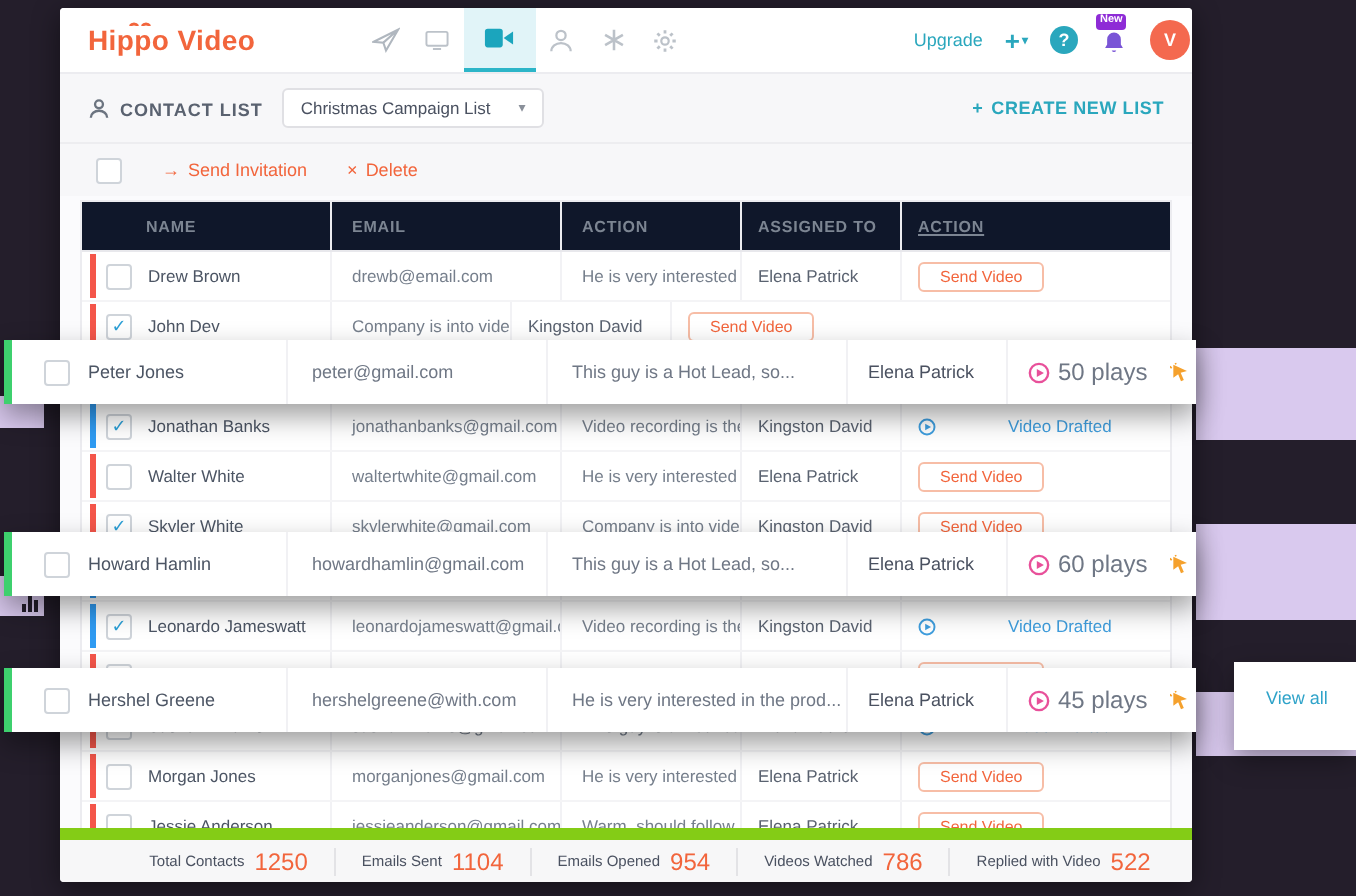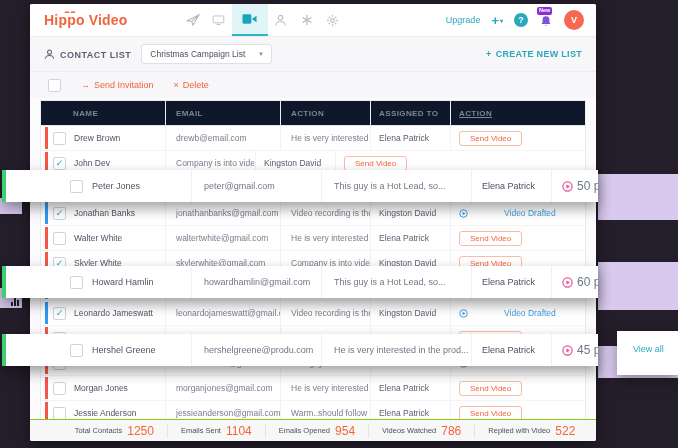--- a/index.html
+++ b/index.html
@@ -17,21 +17,21 @@
   
   .app{position:absolute;left:30px;top:4px;width:566px;height:437px;background:#fbfbfd;border-radius:2px;
        box-shadow:0 3px 14px rgba(0,0,0,.45);overflow:hidden;z-index:2;}
   
   .topnav{height:32px;background:#fff;border-bottom:1px solid #ececf0;display:flex;align-items:center;}
   .logo{position:relative;margin-left:14px;color:#f2653c;font-weight:bold;font-size:14px;letter-spacing:.2px;white-space:nowrap;}
   .logo svg{position:absolute;top:-4px;left:20px;}
   .navicons{display:flex;align-items:center;margin-left:52px;height:32px;}
   .nico{width:26px;height:32px;display:flex;align-items:center;justify-content:center;}
   .nico.active{width:36px;background:#e1f4f8;border-bottom:2px solid #2cb5c8;box-sizing:border-box;}
-  .nav-right{margin-left:auto;margin-right:12px;display:flex;align-items:center;gap:11px;}
+  .nav-right{margin-left:auto;margin-right:1px;display:flex;align-items:center;gap:11px;}
   .upgrade{color:#2aa7bd;font-size:9px;}
   .plusdd{color:#2aa7bd;font-size:13px;font-weight:bold;display:flex;align-items:center;gap:1px;}
   .plusdd .caret{font-size:6px;color:#2aa7bd;}
   .helpc{width:14px;height:14px;border-radius:50%;background:#2aa7bd;color:#fff;font-size:9px;font-weight:bold;
          display:flex;align-items:center;justify-content:center;}
   .bellwrap{position:relative;width:14px;height:16px;display:flex;align-items:flex-end;justify-content:center;}
   .newbadge{position:absolute;top:-5px;left:-2px;background:#8e2bd6;color:#fff;font-size:5.5px;font-weight:bold;
             padding:1px 2px;border-radius:2px;line-height:1;}
   .avatar{width:20px;height:20px;border-radius:50%;background:#f4694f;color:#fff;font-size:9px;font-weight:bold;
           display:flex;align-items:center;justify-content:center;}
@@ -68,29 +68,29 @@
   .name-c{width:125px;padding-left:12px;gap:8px;}
   .nm{color:#4c5564;}
   .email-c{width:115px;padding-left:10px;color:#767f8c;}
   .notes-c{width:90px;padding-left:10px;color:#767f8c;}
   .asg-c{width:80px;padding-left:8px;}
   .act-c{flex:1;padding-left:8px;}
   .send-btn{border:1px solid #f7bda6;color:#f2653c;background:#fff;border-radius:3px;padding:2px 10px;font-size:8px;}
   .drafted{display:none;align-items:center;gap:4px;color:#3f9ede;font-size:8.5px;}
   .act-drafted .drafted{display:flex;gap:36px;}
   
-  .footer{position:absolute;left:0;right:0;bottom:0;height:21px;background:#f7f7f8;border-top:1px solid #84cc16;
+  .footer{position:absolute;left:0;right:0;bottom:0;height:21px;background:#f7f7f8;border-top:6px solid #84cc16;
           display:flex;align-items:center;justify-content:center;padding-left:24px;}
   .stat{display:flex;align-items:center;gap:5px;padding:0 13px;border-right:1px solid #e3e3e6;height:14px;}
   .stat:last-child{border-right:none;}
   .stat .lb{font-size:7.5px;color:#4a5160;}
   .stat .vl{font-size:12px;color:#f2653c;}
   
   .ovl{position:absolute;left:2px;width:596px;height:32px;background:#fff;border-left:4px solid #3ed06e;box-sizing:border-box;
-       display:flex;align-items:center;box-shadow:0 6px 14px rgba(0,0,0,.38);z-index:5;font-size:9px;color:#4a5160;padding-left:48px;}
+       display:flex;align-items:center;box-shadow:0 6px 14px rgba(0,0,0,.38);z-index:5;font-size:9px;color:#4a5160;}
   .ov0{top:170px;} .ov1{top:266px;} .ov2{top:334px;}
   .ovl .oc{height:100%;display:flex;align-items:center;box-sizing:border-box;border-right:1px solid #f1f1f4;overflow:hidden;white-space:nowrap;}
   .ochk{width:38px;padding-left:16px;border-right:none !important;}
   .onm{width:100px;color:#4c5564;}
   .oem{width:130px;padding-left:12px;color:#6f7785;}
   .ono{width:150px;padding-left:12px;color:#6f7785;}
   .oas{width:80px;padding-left:10px;}
   .ost{flex:1;padding-left:10px;display:flex;align-items:center;gap:11px;border-right:none !important;font-size:12px;color:#6f7785;}
   .statpair{display:flex;align-items:center;gap:4px;}
   .viewall{color:#2fa3c9;}
@@ -608,21 +608,21 @@
     </div>
   </div>
       <div class="ovl ov2">
     <div class="oc ochk">
           <span class="cb"></span>
         </div>
     <div class="oc onm">
           <span>Hershel Greene</span>
         </div>
     <div class="oc oem">
-          <span>hershelgreene@produ.com</span>
+          <span>hershelgreene@with.com</span>
         </div>
     <div class="oc ono">
           <span>He is very interested in the prod...</span>
         </div>
     <div class="oc oas">
           <span>Elena Patrick</span>
         </div>
     <div class="oc ost">
       <span class="statpair">
         <svg width="11" height="11" viewBox="0 0 12 12">

